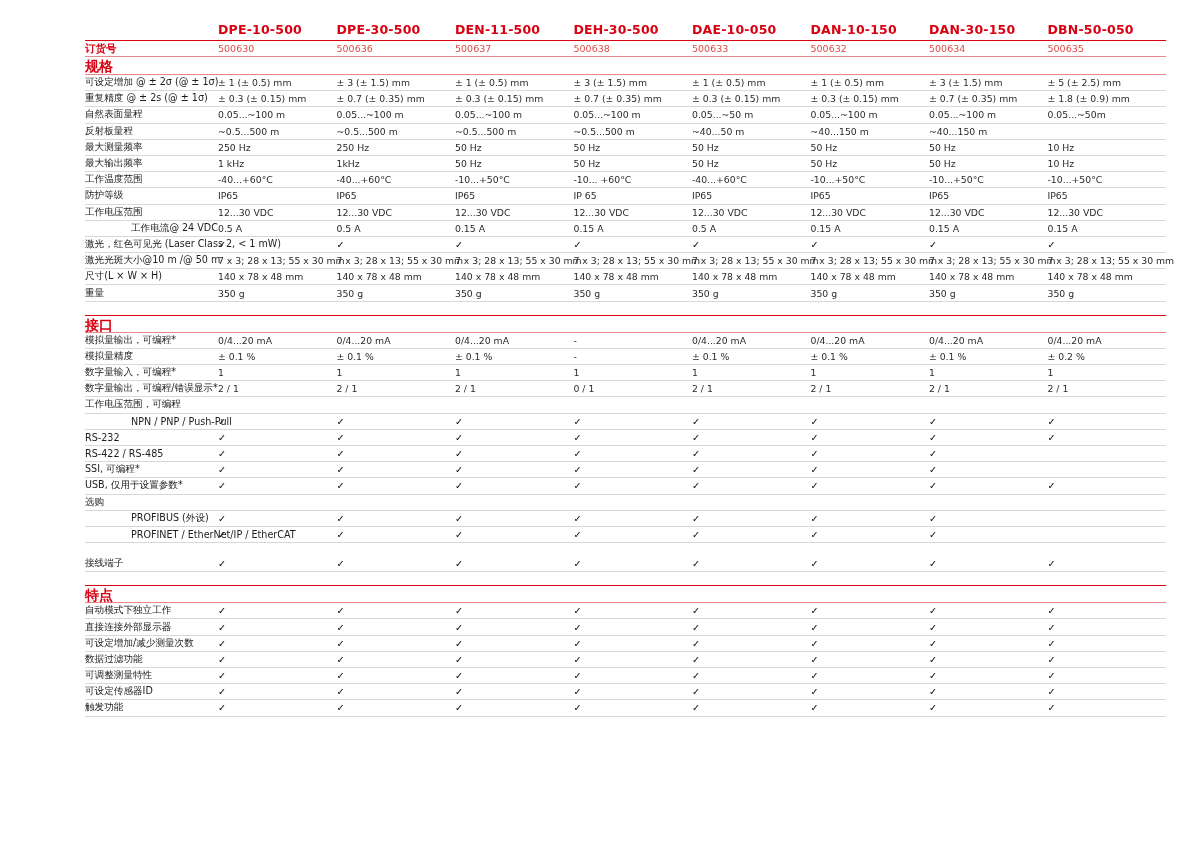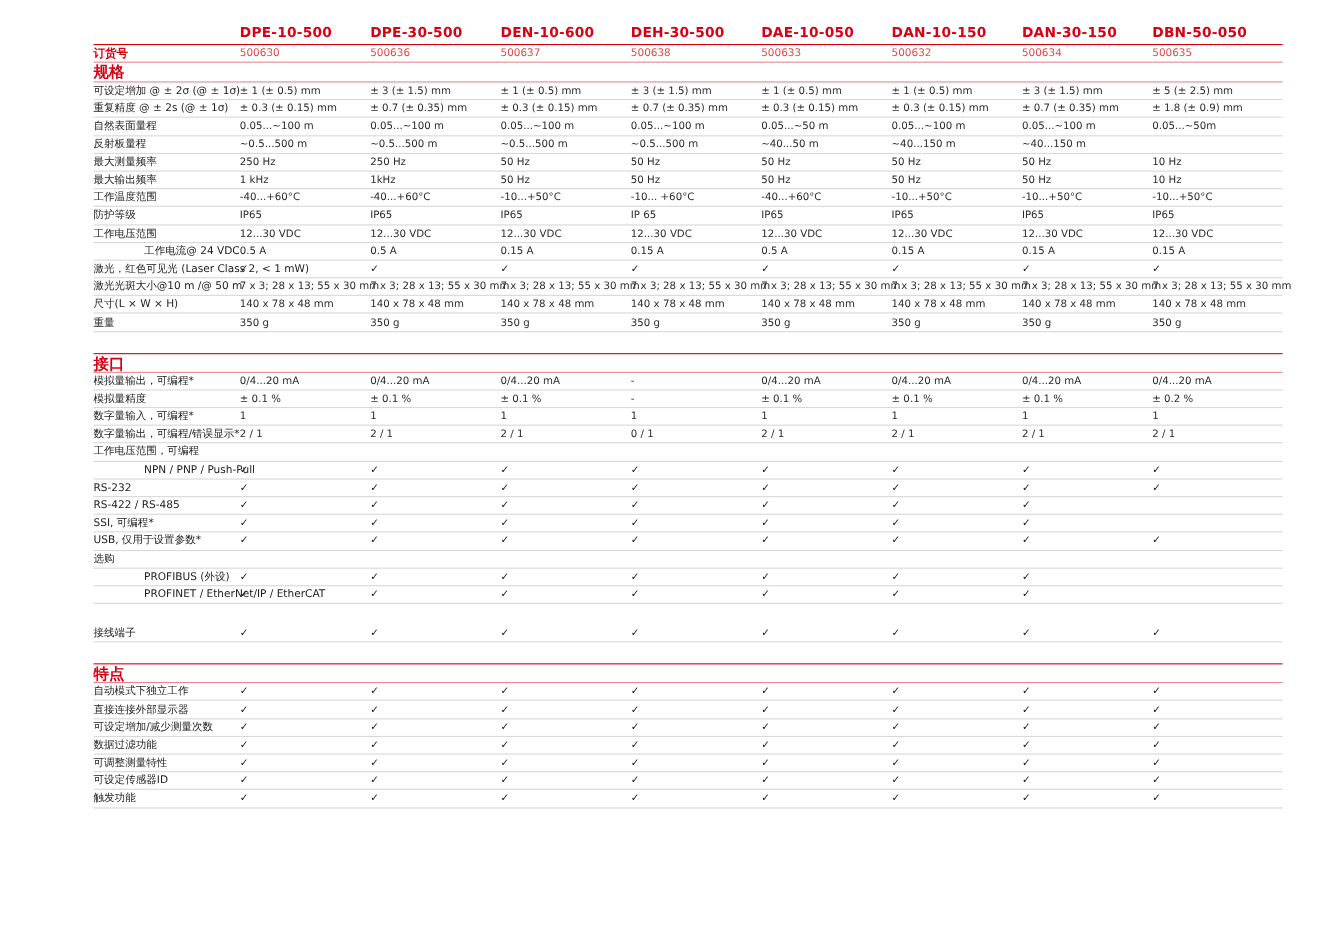--- a/index.html
+++ b/index.html
@@ -20,21 +20,21 @@
   }
   .tbl{position:absolute;left:85px;top:22px;width:1081px;}
   .row{display:flex;align-items:flex-end;}
   .lab{flex:0 0 133px;width:133px;white-space:nowrap;overflow:visible;}
   .col{flex:0 0 118.5px;width:118.5px;white-space:nowrap;overflow:visible;padding-right:4px;}
   .head-row{border-bottom:1px solid var(--red);padding-bottom:3px;align-items:flex-end;}
   .head-row .col{font-weight:bold;font-size:12.5px;color:var(--red);letter-spacing:.2px;}
   .order-row{border-bottom:1px solid var(--red-soft);height:16px;align-items:center;justify-content:center;}
   .order-row .lab{font-weight:bold;font-size:10.5px;color:var(--red);}
   .order-row .col{font-size:9.5px;color:#e04a48;}
-  .section{margin-top:19px;}
+  .section{margin-top:13px;}
   .section.first{margin-top:0;}
   .section:not(.first) .sec-title{border-top:1px solid var(--red);}
   .sec-title{
     border-bottom:1px solid var(--red-soft);
     color:var(--red);font-weight:bold;font-size:14px;
     padding:3px 0 3px 0;height:18px;line-height:12px;
   }
   .data-row{border-bottom:1px solid var(--gray-line);height:16.2px;align-items:center;}
   .data-row .lab{font-size:9.6px;color:var(--ink);}
   .data-row .lab.ind{padding-left:46px;}
@@ -43,21 +43,21 @@
 </style>
 </head>
 <body>
 
 <div class="page">
   <div class="tbl" id="tbl">
       <div class="row head-row">
         <div class="lab"></div>
         <div class="col">DPE-10-500</div>
         <div class="col">DPE-30-500</div>
-        <div class="col">DEN-10-600</div>
+        <div class="col">DEN-11-500</div>
         <div class="col">DEH-30-500</div>
         <div class="col">DAE-10-050</div>
         <div class="col">DAN-10-150</div>
         <div class="col">DAN-30-150</div>
         <div class="col">DBN-50-050</div>
       </div>
       <div class="row order-row">
         <div class="lab">订货号</div>
         <div class="col">500630</div>
         <div class="col">500636</div>

